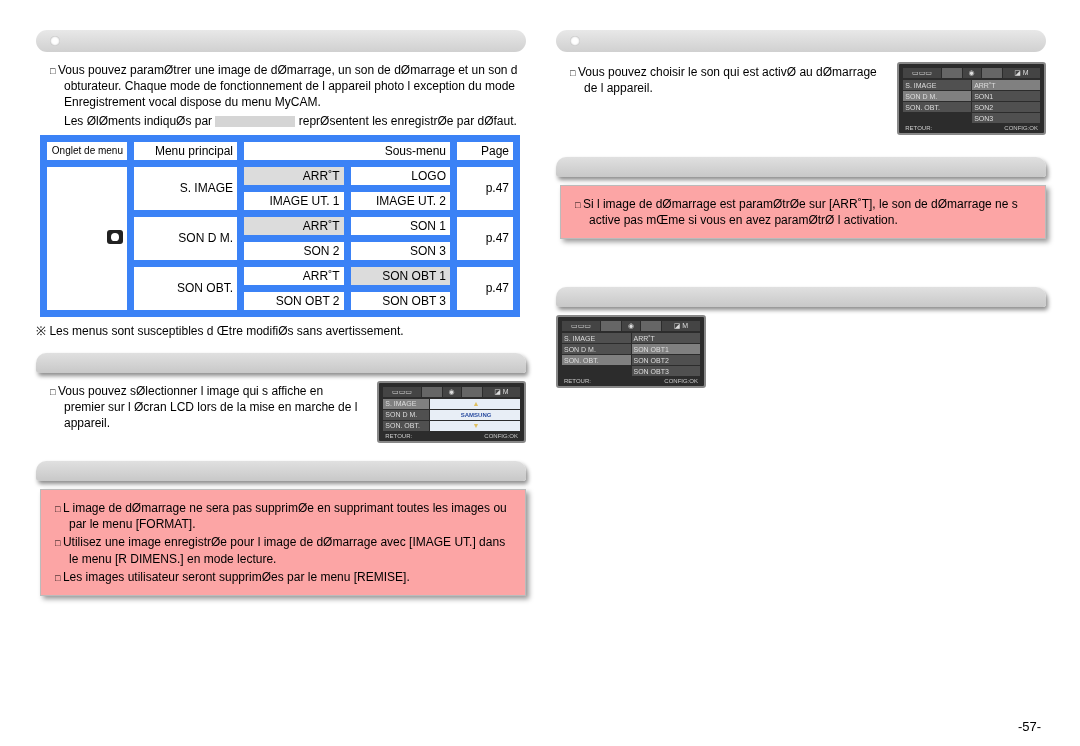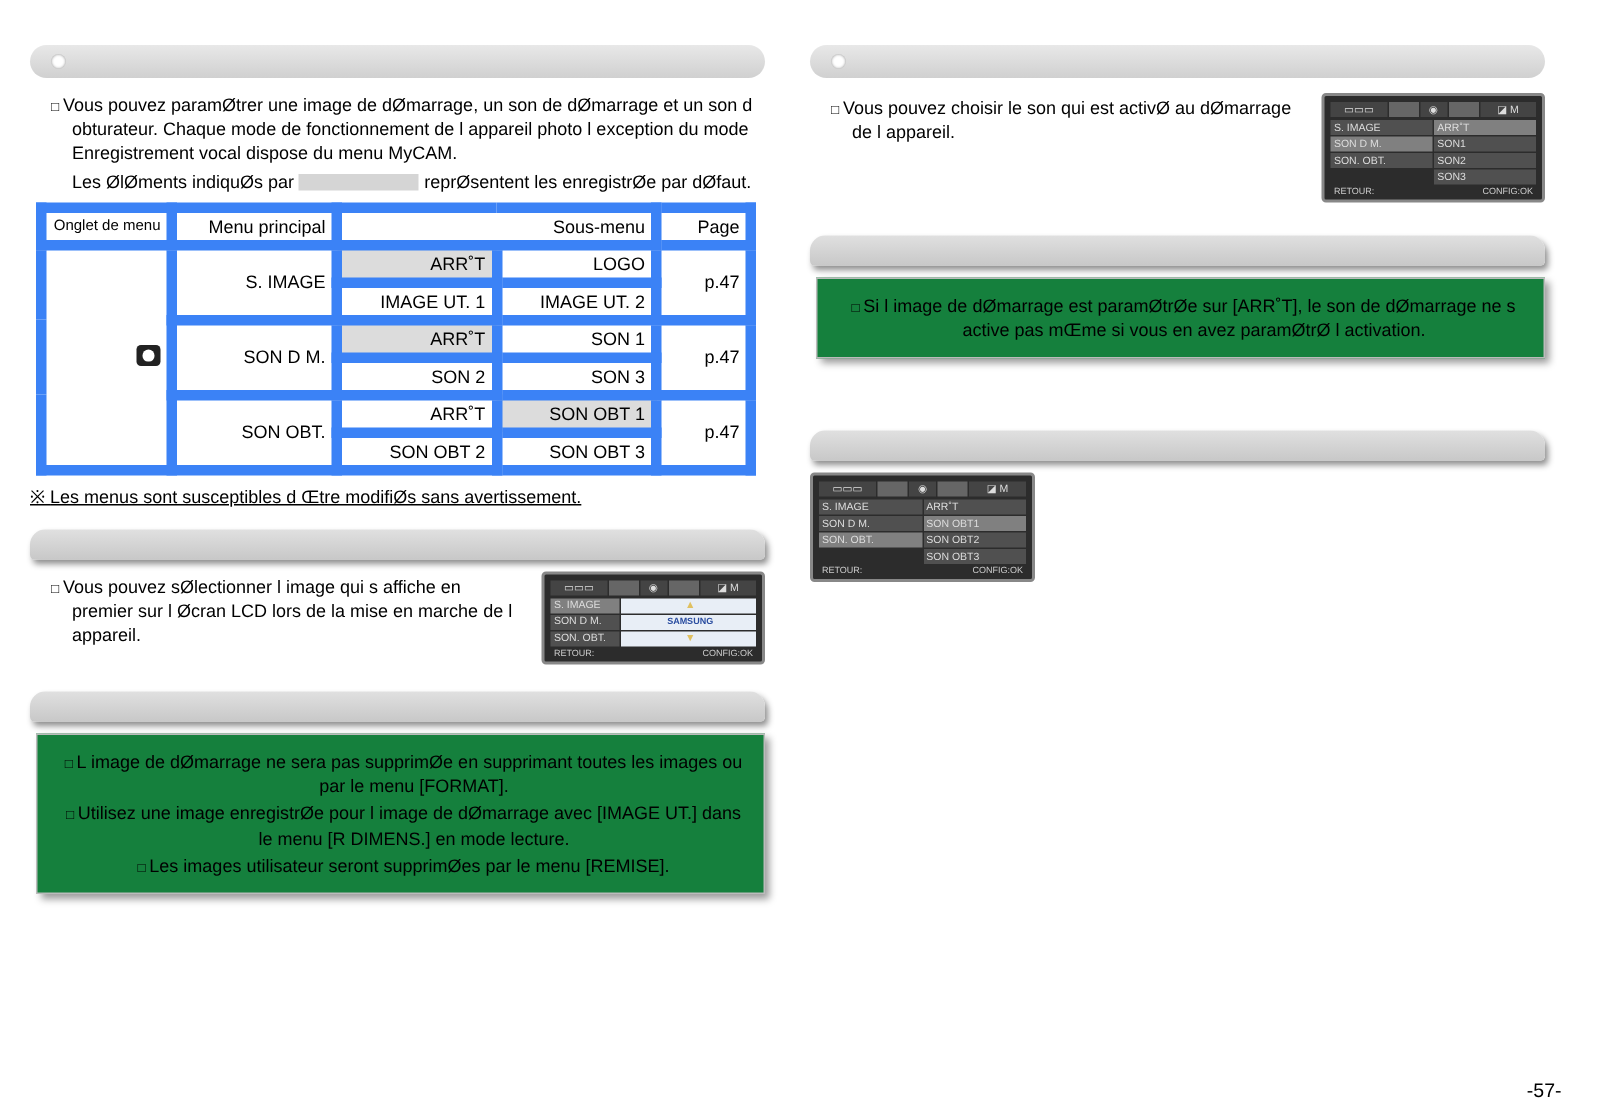--- a/index.html
+++ b/index.html
@@ -9,21 +9,21 @@
     font-family: Arial, Helvetica, sans-serif;
     font-size: 12px;
     color: #000;
     width: 1080px;
     height: 746px;
     position: relative;
   }
   .page {
     display: flex;
     gap: 30px;
-    padding: 30px 40px 10px 20px;
+    padding: 30px 40px 10px 36px;
     box-sizing: border-box;
   }
   .col {
     width: 490px;
     position: relative;
   }
   .pill-header {
     background: linear-gradient(#e8e8e8,#d0d0d0);
     border-radius: 18px;
     height: 22px;
@@ -72,28 +72,27 @@
   }
   .cam-tab-icon::after {
     content: "";
     position: absolute;
     left: 4px; top: 3px;
     width: 8px; height: 8px;
     background: #fff;
     border-radius: 50% 50% 45% 45%;
   }
   .note-box {
-    background: #15803d;
+    background: #fca5a5;
     border: 1px solid #bbb;
     padding: 8px 10px 8px 14px;
     margin: 8px 0 0 4px;
     box-shadow: 3px 3px 5px rgba(0,0,0,0.4);
     font-size: 12px;
     line-height: 1.35;
-    text-align: center;
   }
   .para-side { width: 300px; }
   .lcd {
     width: 150px;
     background: #2c2c2c;
     border: 2px solid #888;
     border-radius: 3px;
     padding: 4px 4px 2px 4px;
     font-size: 7px;
     color: #ddd;
@@ -169,21 +168,21 @@
         <td class="shaded">SON OBT 1</td>
         <td rowspan="2">p.47</td>
       </tr>
       <tr>
         <td>SON OBT 2</td>
         <td>SON OBT 3</td>
       </tr>
     </tbody>
       </table>
 
-    <p class="paragraph" style="margin-left:14px;text-decoration:underline;">※ <span>Les menus sont susceptibles d Œtre modifiØs sans avertissement.</span></p>
+    <p class="paragraph" style="margin-left:14px;">※ <span>Les menus sont susceptibles d Œtre modifiØs sans avertissement.</span></p>
 
     <div class="sub-pill"></div>
 
     <div class="row-flex">
       <p class="paragraph bullet para-side">Vous pouvez sØlectionner l image qui s affiche en premier sur l Øcran LCD lors de la mise en marche de l appareil.</p>
       <div class="lcd">
         <div class="tabs">
           <div class="tab">▭▭▭</div>
           <div class="tab mid"></div>
           <div class="tab" style="flex:0 0 18px">◉</div>

